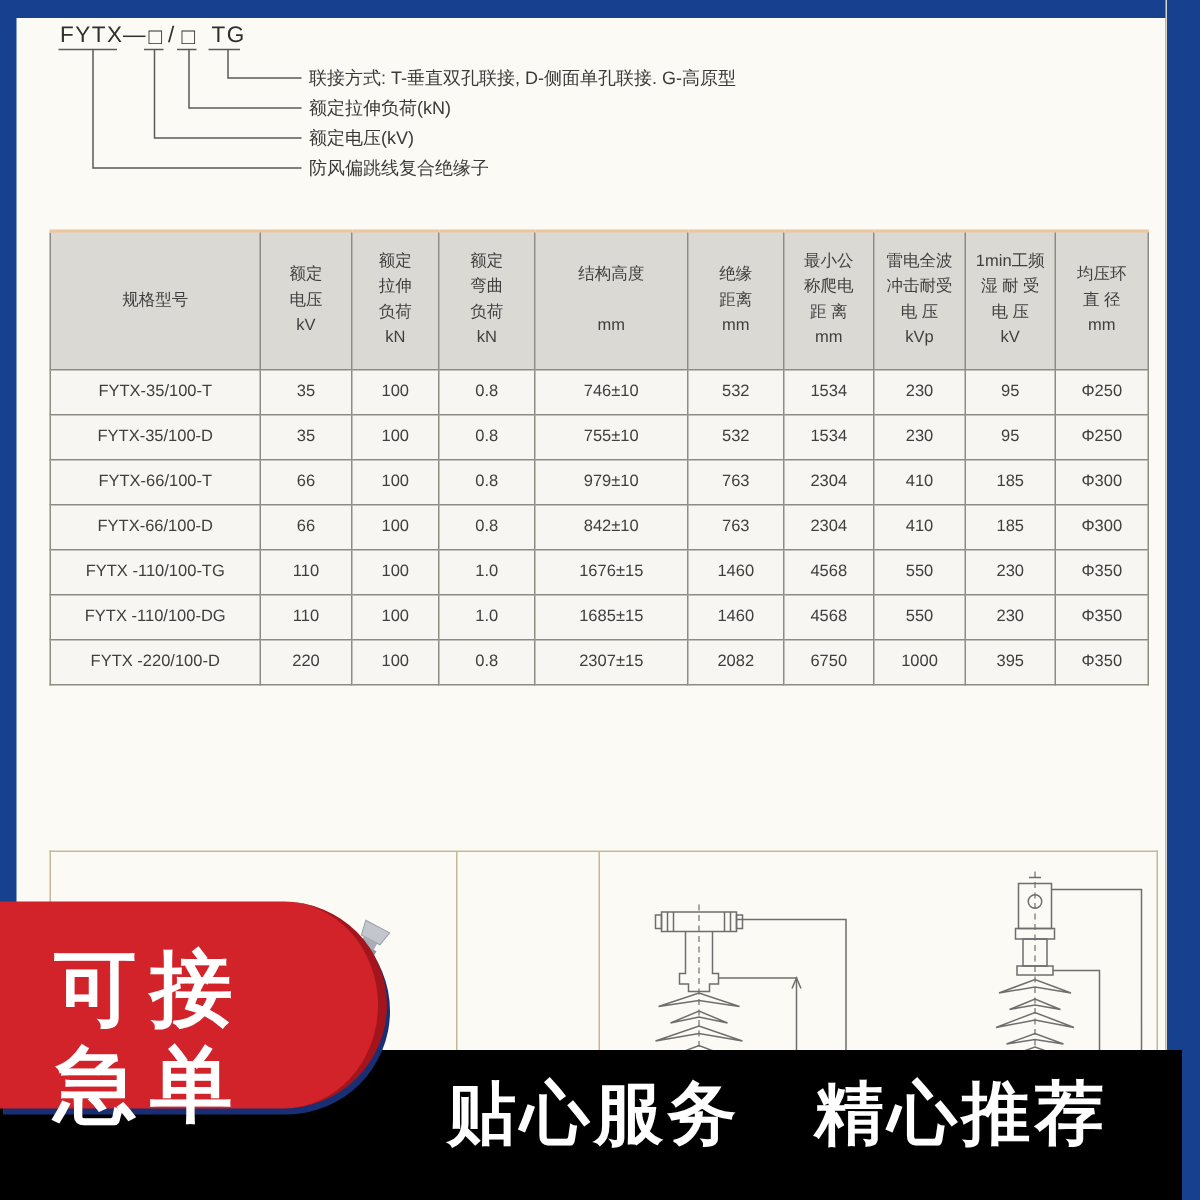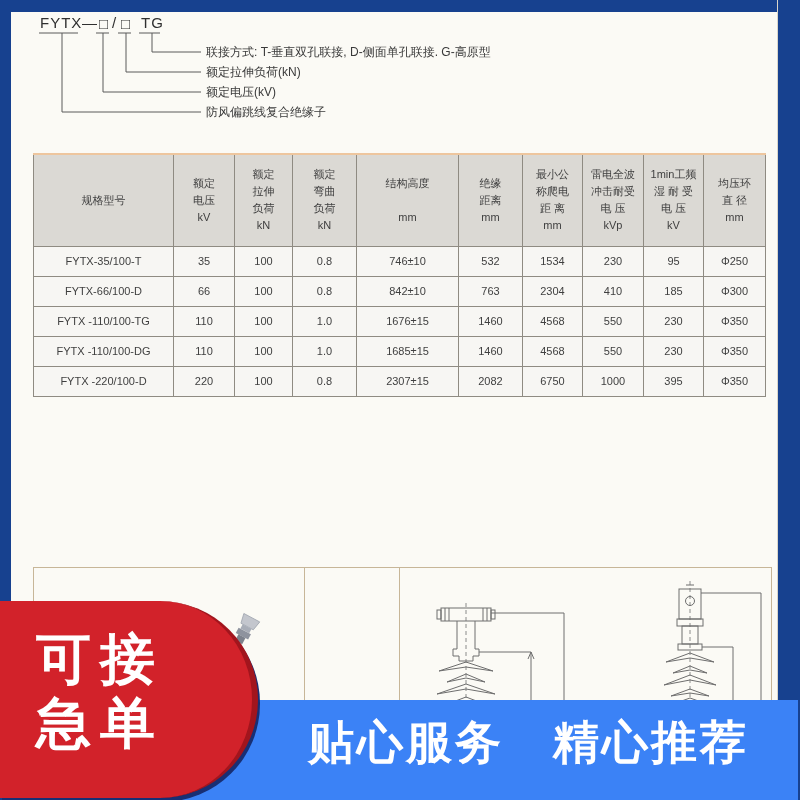--- a/index.html
+++ b/index.html
@@ -28,25 +28,25 @@
   
   .drawings { position:absolute; left:33px; top:567px; width:739px; height:233px; border:1px solid #c7b698; border-bottom:none; background:#fbfaf5; z-index:1; }
   .drawings .vline { position:absolute; top:0; width:1px; height:100%; background:#c7b698; }
   .draw-svg { position:absolute; }
   .draw-svg path, .draw-svg line, .draw-svg polyline, .draw-svg rect, .draw-svg circle { stroke:#6e6e6e; stroke-width:1; fill:none; }
   .draw-svg .dash { stroke-dasharray:4 3; stroke-width:0.8; }
 
   .product-photo { position:absolute; left:228px; top:611px; z-index:2; }
 
   
-  .banner { position:absolute; left:10px; top:700px; width:788px; height:100px; background:#3b82f6; z-index:4; }
+  .banner { position:absolute; left:0; top:700px; width:788px; height:100px; background:#000000; z-index:4; }
   .banner-text { position:absolute; left:298px; top:12px; color:#ffffff; font-size:46px; font-weight:bold; letter-spacing:3px; white-space:pre; }
 
   
-  .red-badge { position:absolute; left:0; top:601px; width:258px; height:197px; background:#d2222a; border-right:6px solid #a2151d; border-radius:0 98px 98px 0; box-shadow:2px 4px 0 #182f74; z-index:5; }
+  .red-badge { position:absolute; left:0; top:601px; width:258px; height:138px; background:#d2222a; border-right:6px solid #a2151d; border-radius:0 98px 98px 0; box-shadow:2px 4px 0 #182f74; z-index:5; }
   .red-badge .bline { color:#ffffff; font-size:55px; font-weight:bold; letter-spacing:9px; line-height:64px; padding-left:36px; }
   .red-badge .badge-text { padding-top:26px; }
 </style>
 </head>
 <body>
 
 <div class="page">
 
   <svg class="formula-svg" width="600" height="130" viewBox="0 0 600 130">
     <text class="fml" x="7" y="20">FYTX</text>
@@ -127,20 +127,44 @@
           <td>FYTX-35/100-T</td>
           <td>35</td>
           <td>100</td>
           <td>0.8</td>
           <td>746±10</td>
           <td>532</td>
           <td>1534</td>
           <td>230</td>
           <td>95</td>
           <td>Φ250</td>
+        </tr>
+        <tr>
+          <td>FYTX-35/100-D</td>
+          <td>35</td>
+          <td>100</td>
+          <td>0.8</td>
+          <td>755±10</td>
+          <td>532</td>
+          <td>1534</td>
+          <td>230</td>
+          <td>95</td>
+          <td>Φ250</td>
+        </tr>
+        <tr>
+          <td>FYTX-66/100-T</td>
+          <td>66</td>
+          <td>100</td>
+          <td>0.8</td>
+          <td>979±10</td>
+          <td>763</td>
+          <td>2304</td>
+          <td>410</td>
+          <td>185</td>
+          <td>Φ300</td>
         </tr>
         <tr>
           <td>FYTX-66/100-D</td>
           <td>66</td>
           <td>100</td>
           <td>0.8</td>
           <td>842±10</td>
           <td>763</td>
           <td>2304</td>
           <td>410</td>

